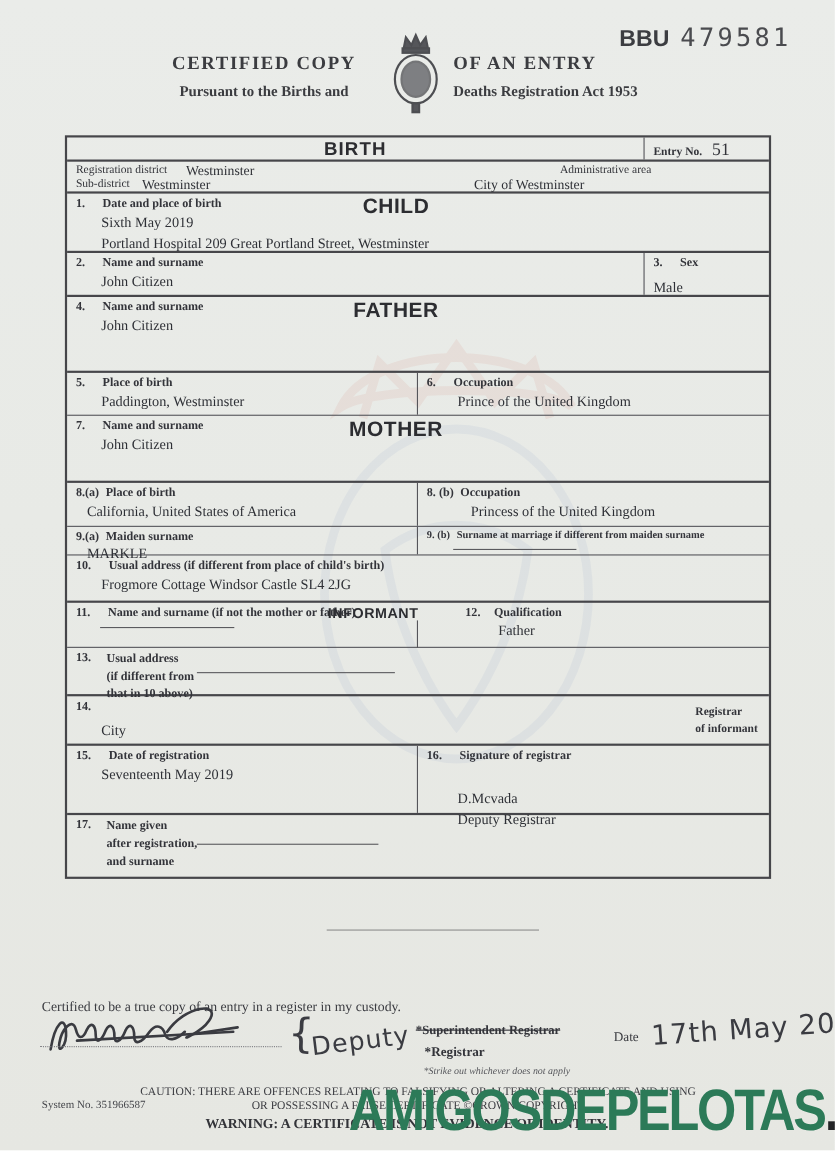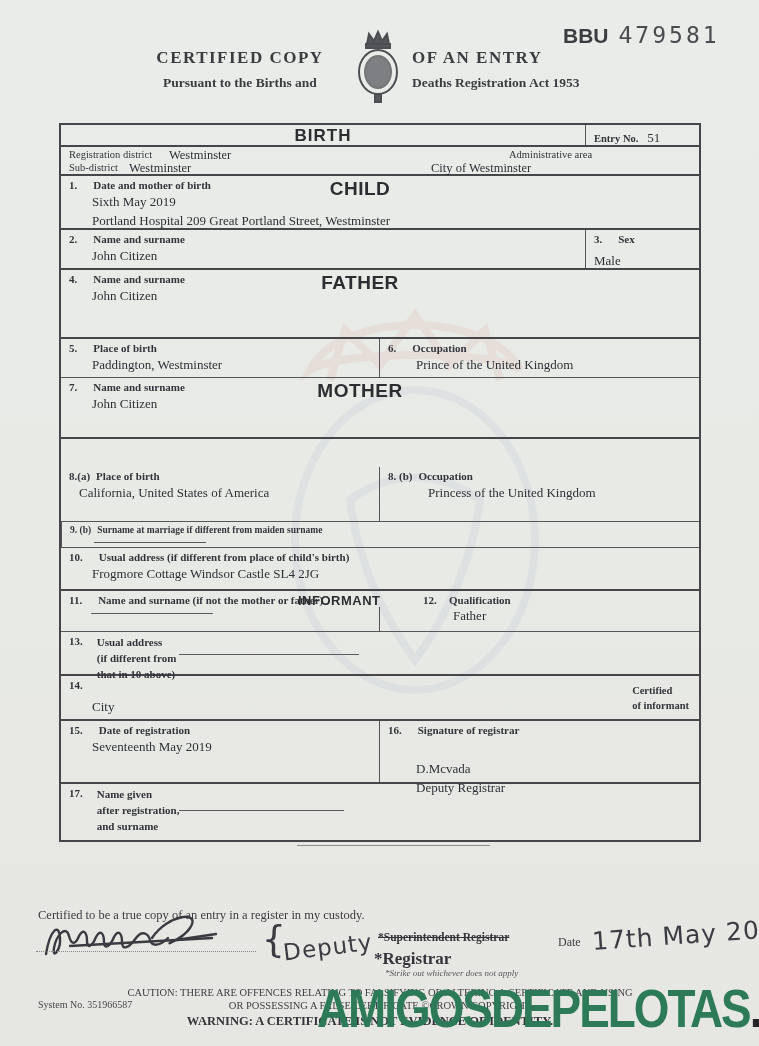--- a/index.html
+++ b/index.html
@@ -30,43 +30,43 @@
   .hd{display:flex;gap:16px;padding:3px 0 0 8px;}
   .val{font-size:13px;margin:2px 0 0 31px;line-height:1.45;color:#2e3036;}
   .sec{position:absolute;top:2px;left:0;right:40px;text-align:center;
        font-family:"Liberation Sans",sans-serif;font-weight:bold;font-size:19px;letter-spacing:.5px;color:#2c2d31;}
   .blank{border-bottom:1px solid #5a5a5e;position:absolute;}
   .t-title{height:22px;}
   .birth{position:absolute;top:1px;left:0;width:524px;text-align:center;
          font-family:"Liberation Sans",sans-serif;font-weight:bold;font-size:17px;letter-spacing:1px;color:#2c2d31;}
   .entry-cell{position:absolute;top:0;bottom:0;left:524px;right:0;border-left:1px solid #55555a;padding:3px 0 0 8px;box-sizing:border-box;}
   .entry-lbl{font-weight:bold;font-size:10.5px;}
-  .entry-val{font-size:13px;margin-left:5px;}
+  .entry-val{font-size:16px;margin-left:5px;}
   .t-reg{height:29px;}
   .reg-lbl{position:absolute;font-weight:normal;font-size:10.5px;}
   .reg-val{position:absolute;font-size:12.5px;color:#2e3036;}
   .r1{height:54px;} .r23{height:40px;} .r4{height:69px;} .r56{height:39px;}
-  .r7{height:61px;} .r8{height:55px;margin-top:28px;} .r9{height:26px;} .r10{height:43px;}
+  .r7{height:61px;} .r8{height:40px;} .r9{height:26px;} .r10{height:43px;}
   .r1112{height:41px;} .r13{height:44px;} .r14{height:45px;} .r1516{height:63px;} .r17{height:56px;}
   .informant{position:absolute;top:2px;left:237px;font-family:"Liberation Sans",sans-serif;
              font-weight:bold;font-size:13px;letter-spacing:.5px;color:#2c2d31;}
   .part-div{position:absolute;left:318px;top:16px;bottom:-1px;width:1px;background:#55555a;}
   .sig-informant{position:absolute;right:10px;top:8px;text-align:left;font-weight:bold;font-size:10.5px;line-height:1.4;}
   .lbl-stack{padding:3px 0 0 8px;display:flex;gap:14px;}
   .stack{font-weight:bold;font-size:11px;line-height:1.45;}
   
   .mid-line{position:absolute;top:845px;left:297px;width:193px;border-top:1px solid #8e8e8e;}
   .certify-line{position:absolute;top:908px;left:38px;font-size:12.5px;color:#3a3b40;}
   .sig-svg{position:absolute;top:908px;left:40px;}
   .dotline{position:absolute;top:951px;left:36px;width:220px;border-bottom:1px dotted #86868a;}
   .hand{font-family:"DejaVu Sans",sans-serif;color:#3b3c42;}
   .brace{position:absolute;top:918px;left:262px;font-size:37px;font-weight:400;transform:rotate(2deg);}
   .deputy{position:absolute;top:934px;left:283px;font-size:23px;transform:rotate(-7deg);letter-spacing:1px;}
   .supt{position:absolute;top:931px;left:378px;font-size:11.5px;font-weight:bold;text-decoration:line-through;}
-  .registrar{position:absolute;top:949px;left:374px;font-size:17px;font-weight:bold;}
+  .registrar{position:absolute;top:949px;left:386px;font-size:12px;font-weight:bold;}
   .strike-note{position:absolute;top:968px;left:385px;font-size:9px;font-style:italic;color:#55565b;}
   .date-lbl{position:absolute;top:935px;left:558px;font-size:12px;color:#3a3b40;}
   .date-hand{position:absolute;top:920px;left:592px;font-size:25px;transform:rotate(-4deg);white-space:nowrap;letter-spacing:1px;}
   .system-no{position:absolute;top:999px;left:38px;font-size:10px;color:#45464b;}
   .caution{position:absolute;top:986px;left:60px;width:640px;text-align:center;font-size:10.5px;line-height:1.25;color:#3c3d42;}
   .warning{position:absolute;top:1014px;left:60px;width:620px;text-align:center;font-weight:bold;font-size:12.5px;color:#333439;}
   .wm{position:absolute;top:979px;left:317px;font-family:"Liberation Sans",sans-serif;font-weight:bold;
       font-size:45px;letter-spacing:-2px;white-space:nowrap;transform:scale(1.02,1.18);transform-origin:left top;z-index:5;}
   .wm-green{color:#2c7a58;}
   .wm-dark{color:#232426;}
@@ -123,21 +123,21 @@
       <span class="reg-lbl" style="top:2px;left:448px">Administrative area</span>
       <span class="reg-lbl" style="top:15px;left:8px">Sub-district</span>
       <span class="reg-val" style="top:14px;left:68px">Westminster</span>
       <span class="reg-val" style="top:14px;left:370px">City of Westminster</span>
     </div>
 
     <div class="row r1 thick">
       <div class="sec">CHILD</div>
       <div class="hd">
         <span class="num">1.</span>
-        <span class="lbl">Date and mother of birth</span>
+        <span class="lbl">Date and place of birth</span>
       </div>
       <div class="val">Sixth May 2019</div>
       <div class="val" style="margin-top:0">Portland Hospital 209 Great Portland Street, Westminster</div>
     </div>
 
     <div class="row r23 thick">
       <div class="cols">
         <div class="c-l" style="flex:0 0 524px">
           <div class="hd">
             <span class="num">2.</span>
@@ -206,20 +206,27 @@
             <span class="num">8. (b)</span>
             <span class="lbl">Occupation</span>
           </div>
           <div class="val" style="margin-left:48px">Princess of the United Kingdom</div>
         </div>
       </div>
     </div>
 
     <div class="row r9">
       <div class="cols">
+        <div class="c-l" style="flex:0 0 318px">
+          <div class="hd" style="gap:6px">
+            <span class="num">9.(a)</span>
+            <span class="lbl">Maiden surname</span>
+          </div>
+          <div class="val" style="margin-top:0;margin-left:18px">MARKLE</div>
+        </div>
         <div class="c-r">
           <div class="hd" style="gap:6px">
             <span class="num" style="font-size:9.5px">9. (b)</span>
             <span class="lbl" style="font-size:9.5px">Surname at marriage if different from maiden surname</span>
           </div>
           <div class="blank" style="left:32px;top:20px;width:112px"></div>
         </div>
       </div>
     </div>
 
@@ -255,21 +262,21 @@
       </div>
       <div class="blank" style="left:118px;top:22px;width:180px"></div>
     </div>
 
     <div class="row r14 thick">
       <div class="hd">
         <span class="num">14.</span>
       </div>
       <div class="val" style="margin-top:7px">City</div>
       <div class="sig-informant">
-        <span style="display:block">Certified</span>
+        <span style="display:block">Registrar</span>
         <span style="display:block">of informant</span>
       </div>
     </div>
 
     <div class="row r1516 thick">
       <div class="cols">
         <div class="c-l" style="flex:0 0 318px">
           <div class="hd">
             <span class="num">15.</span>
             <span class="lbl">Date of registration</span>

